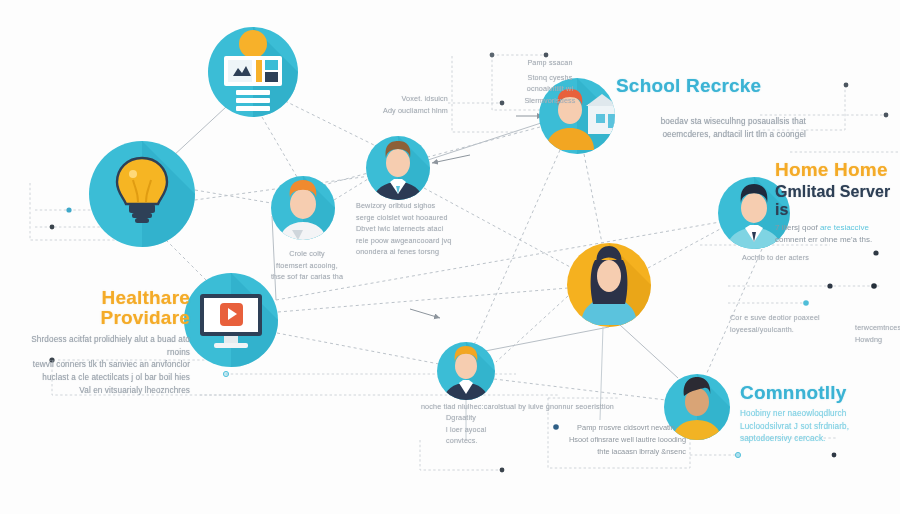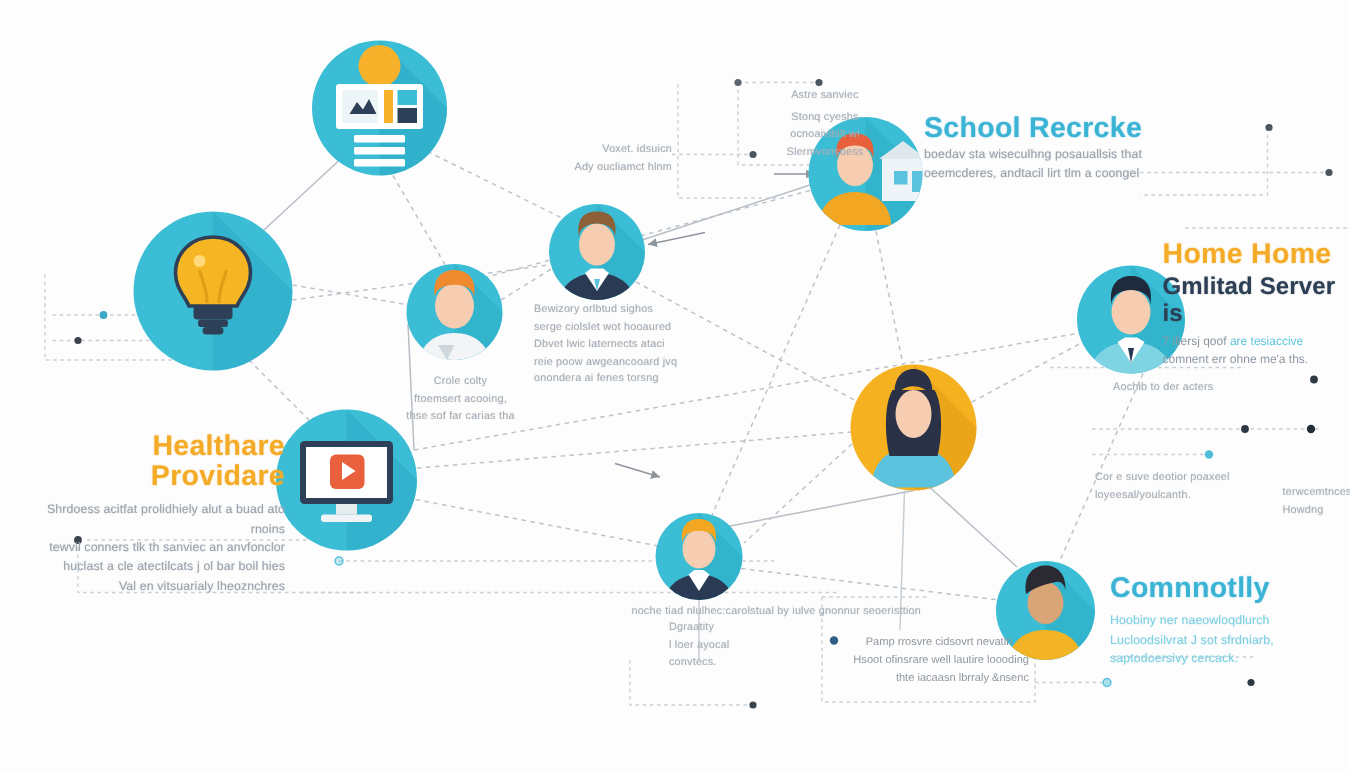--- a/index.html
+++ b/index.html
@@ -326,21 +326,21 @@
     <div class="body-gray" style="margin-top:6px;">
       <div>Shrdoess acitfat prolidhiely alut a buad ato rnoins</div>
       <div>tewvil conners tlk th sanviec an anvfonclor</div>
       <div>huclast a cle atectilcats j ol bar boil hies</div>
       <div>Val en vitsuarialy lheoznchres</div>
     </div>
   </div>
 
   <div class="txt blurred" style="left:616px;top:76px;width:190px;">
     <div class="h-teal">School Recrcke</div>
-    <div class="body-gray" style="margin-top:1px;">
+    <div class="body-gray" style="margin-top:20px;text-align:right;">
       <div>boedav sta wiseculhng posauallsis that</div>
       <div>oeemcderes, andtacil lirt tlm a coongel</div>
     </div>
   </div>
 
   <div class="txt blurred" style="left:775px;top:160px;width:125px;">
     <div class="h-gold">Home Home</div>
     <div class="h-navy" style="margin-top:3px;">Gmlitad Server is</div>
     <div class="body-mix1" style="margin-top:4px;">
       <div>
@@ -367,21 +367,21 @@
 
   <div class="txt blurred micro" style="left:356px;top:200px;width:128px;">
     <div>Bewizory orlbtud sighos</div>
     <div>serge ciolslet wot hooaured</div>
     <div>Dbvet lwic laternects ataci</div>
     <div>reie  poow awgeancooard jvq</div>
     <div>onondera ai fenes torsng</div>
   </div>
 
   <div class="txt ta-c blurred micro" style="left:496px;top:57px;width:108px;">
-    <div>Astre sanviec</div>
+    <div>Pamp ssacan</div>
     <div style="margin-top:3px;">Stonq cyeshs</div>
     <div>ocnoaivitiilt wi</div>
     <div>Slermvorisuess</div>
   </div>
 
   <div class="txt ta-r blurred micro" style="left:330px;top:93px;width:118px;">
     <div>Voxet. idsuicn</div>
     <div>Ady oucliamct hlnm</div>
   </div>
 

